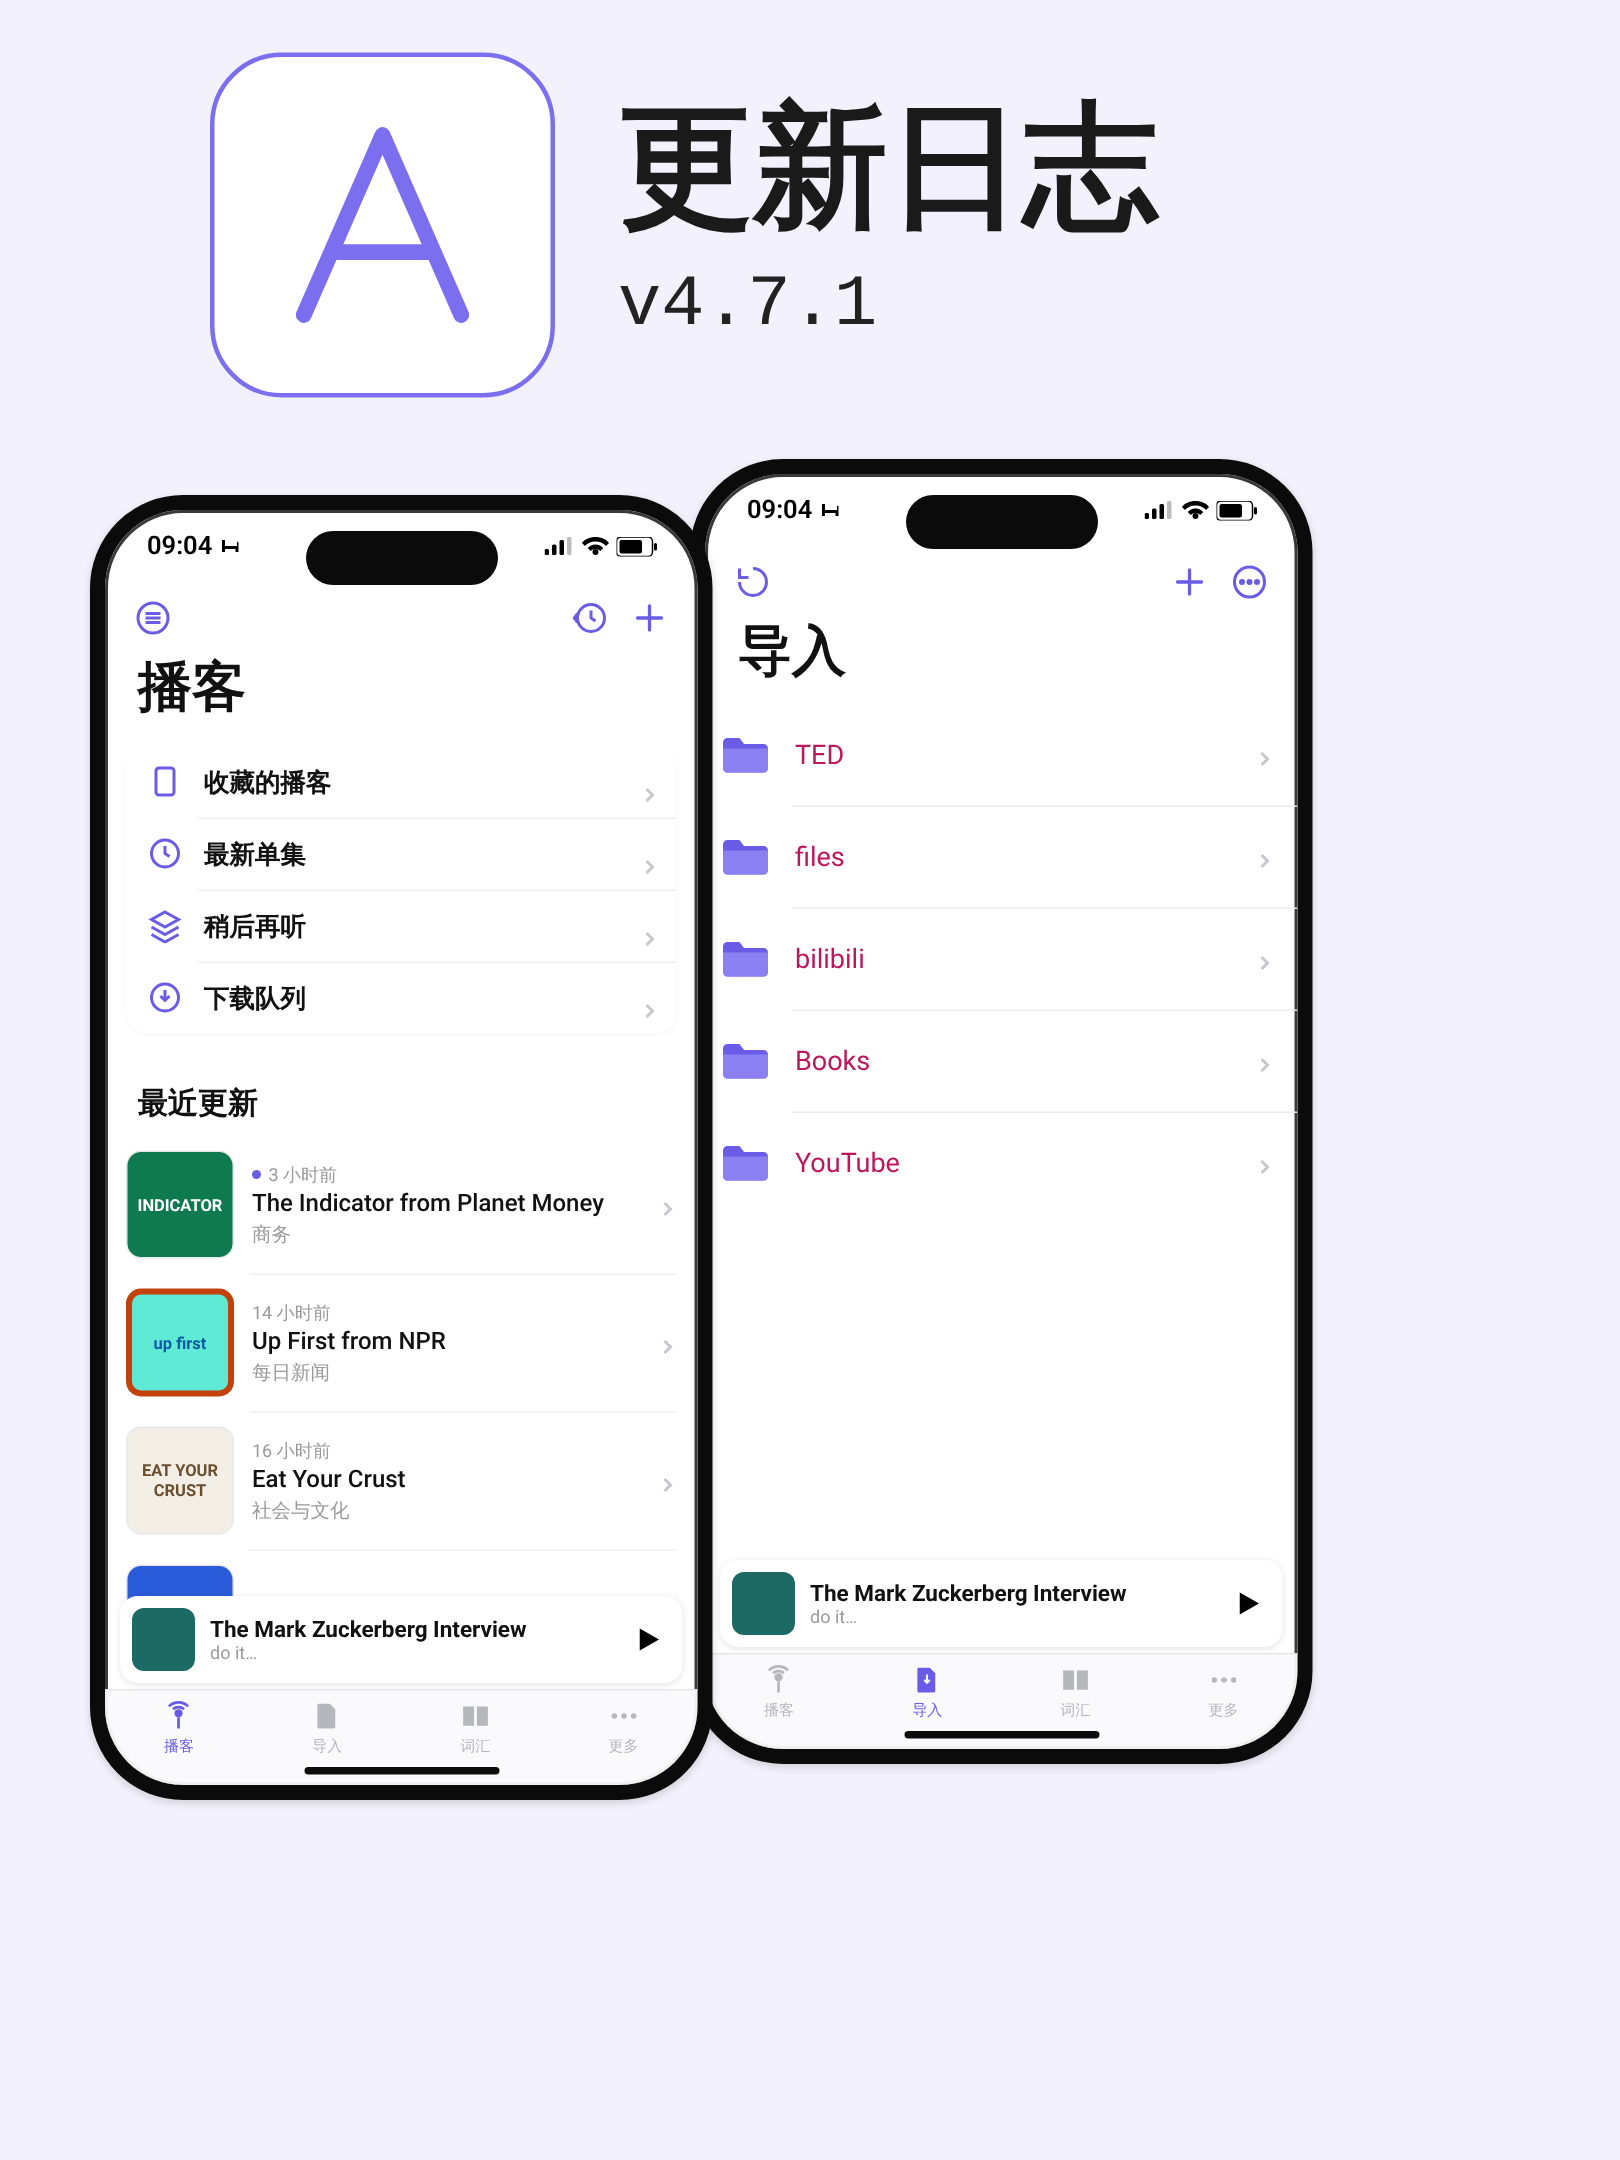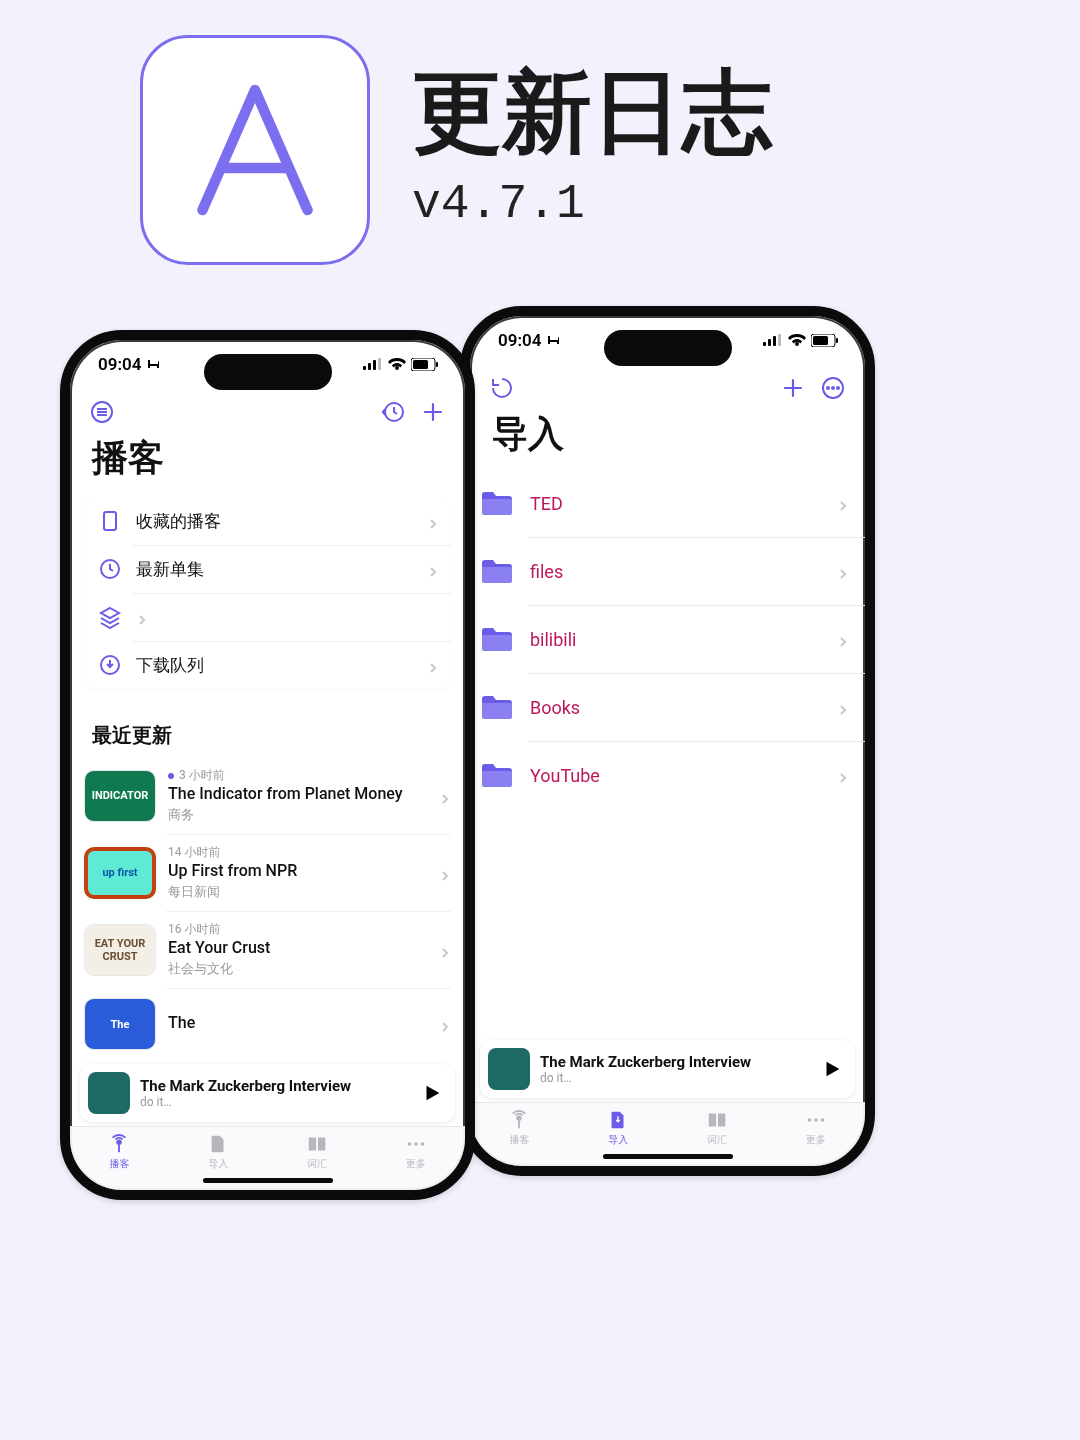--- a/index.html
+++ b/index.html
@@ -75,22 +75,22 @@
   .screen-title {
     font-size: 36px; font-weight: 800; padding: 6px 22px 10px; color: #111;
   }
 
   
   .card {
     margin: 4px 14px 14px; background: #fff; border-radius: 14px;
     box-shadow: 0 1px 3px rgba(0,0,0,.04);
   }
   .row {
-    display: flex; align-items: center; gap: 14px;
-    padding: 12px 12px 12px 14px; position: relative;
+    display: flex; align-items: flex-end; gap: 14px;
+    padding: 12px 12px 12px 14px; position: relative; font-weight: bold;
   }
   .row + .row::before {
     content:""; position:absolute; left:48px; right:0; top:0; height:1px; background:#f0f0f2;
   }
   .row-icon { width: 24px; height: 24px; color: #6a5ce6; flex:0 0 24px; }
   .row-icon svg { width: 24px; height: 24px; }
   .row-label { flex: 1; font-size: 17px; color: #111; }
   .chevron { width:12px; height:12px; color:#c8c8cc; }
   .chevron svg { width:12px; height:12px; }
 
@@ -98,21 +98,21 @@
     font-size: 20px; font-weight: 800; padding: 2px 22px 8px; color:#111;margin-top:31px;
   }
 
   .episode {
     display:flex; gap:12px; padding:10px 14px; align-items:center; position:relative;
   }
   .episode + .episode::before {
     content:""; position:absolute; left:96px; right:14px; top:0; height:1px; background:#f0f0f2;
   }
   .ep-art {
-    width:72px; height:52px; border-radius:10px; flex:0 0 72px;
+    width:72px; height:72px; border-radius:10px; flex:0 0 72px;
     display:flex; align-items:center; justify-content:center;
     font-size:11px; font-weight:700; text-align:center; color:#fff;
   }
   .ep-meta  { flex:1; min-width:0; }
   .ep-time  { font-size:12px; color:#9a9a9e; display:flex; align-items:center; gap:5px; }
   .dot-new  { width:6px;height:6px;border-radius:50%; background:#6a5ce6; display:inline-block; }
   .ep-title { font-size:16px; font-weight:500; color:#111; line-height:1.25; }
   .ep-cat   { font-size:13px; color:#9a9a9e; margin-top:2px; }
 
   
@@ -247,20 +247,21 @@
               </svg></span>
         <span class="row-label">最新单集</span>
         <span class="chevron"><svg viewBox="0 0 12 12" fill="none" stroke="currentColor" stroke-width="2">
                 <path d="M4 2l4 4-4 4"></path>
               </svg></span>
       </div>
       <div class="row">
         <span class="row-icon"><svg viewBox="0 0 24 24" fill="none" stroke="currentColor" stroke-width="2">
                 <path d="M12 3l9 5-9 5-9-5 9-5zM3 13l9 5 9-5M3 18l9 5 9-5"></path>
               </svg></span>
+        <span class="row-label">稍后再听</span>
         <span class="chevron"><svg viewBox="0 0 12 12" fill="none" stroke="currentColor" stroke-width="2">
                 <path d="M4 2l4 4-4 4"></path>
               </svg></span>
       </div>
       <div class="row">
         <span class="row-icon"><svg viewBox="0 0 24 24" fill="none" stroke="currentColor" stroke-width="2">
                 <circle cx="12" cy="12" r="9"></circle>
                 <path d="M12 7v7m-3-3l3 3 3-3"></path>
               </svg></span>
         <span class="row-label">下载队列</span>

